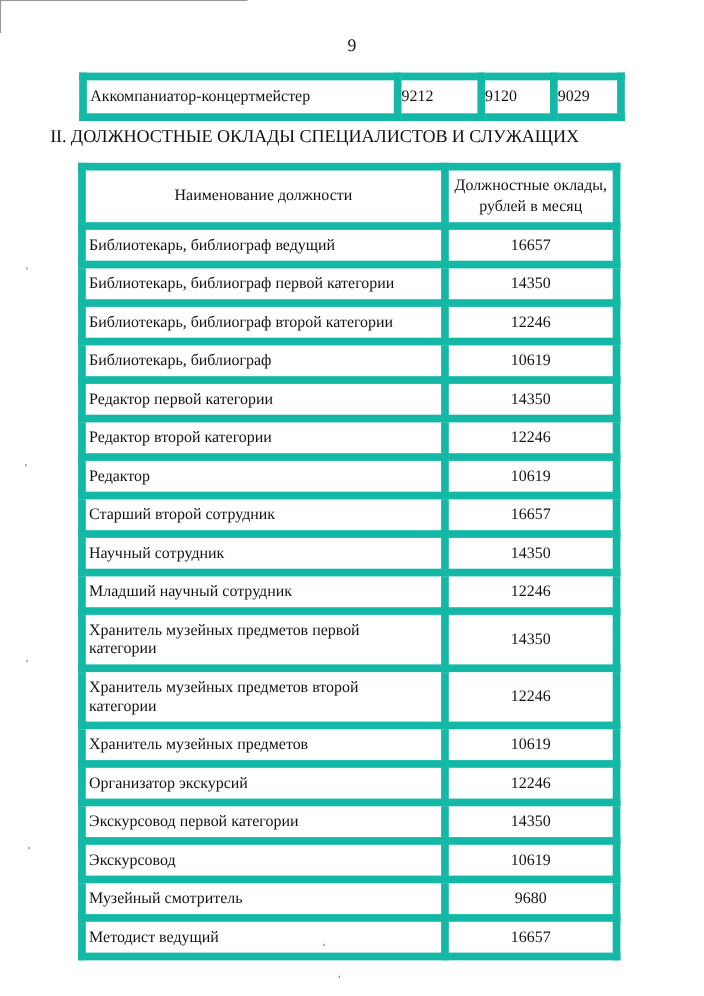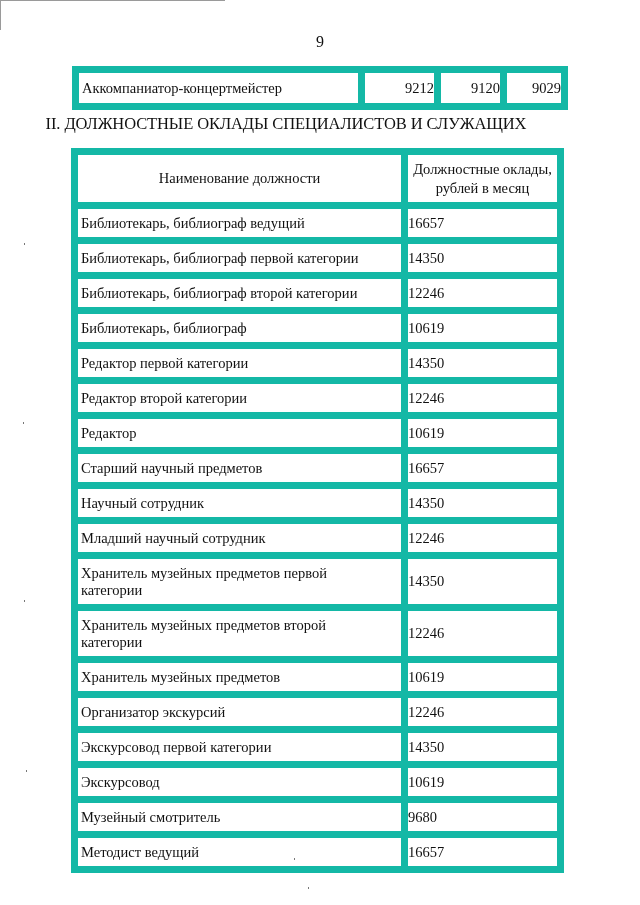--- a/index.html
+++ b/index.html
@@ -18,31 +18,31 @@
     }
     .page-number {
       position: absolute; left: 0; width: 640px; top: 33px;
       text-align: center; font-size: 16px;
     }
     table { border-collapse: collapse; position: absolute; table-layout: fixed; }
     td, th { border: 7px solid #14b8a6; padding: 0; font-weight: normal; font-size: 14.5px; }
     .top-table { left: 72px; top: 66px; width: 489px; }
     .top-table td { height: 30px; }
     .top-table td.name { padding-left: 3px; text-align: left; }
-    .top-table td.num { text-align: right; }
+    .top-table td.num { text-align: left; }
     .section-title {
       position: absolute; left: 0; width: 572px; top: 114px;
       text-align: center; font-size: 16.5px; letter-spacing: -0.1px;
     }
     .main-table { left: 71px; top: 148px; width: 486px; }
     .main-table th { height: 47px; text-align: center; line-height: 19px; }
     .main-table td { height: 28px; line-height: 17px; }
     .main-table tr.tall td { height: 45px; }
     .main-table td.name { padding-left: 3px; text-align: left; vertical-align: middle; }
-    .main-table td.num { text-align: left; vertical-align: middle; }
+    .main-table td.num { text-align: center; vertical-align: middle; }
     .speck { position: absolute; width: 1px; height: 2px; background: #777; }
   </style>
 </head>
 <body>
 
 <div class="scan-edge-top"></div>
 <div class="scan-edge-left"></div>
 
 <div class="page-number">9</div>
 
@@ -99,21 +99,21 @@
       </tr>
   <tr>
         <td class="name">Редактор второй категории</td>
         <td class="num">12246</td>
       </tr>
   <tr>
         <td class="name">Редактор</td>
         <td class="num">10619</td>
       </tr>
   <tr>
-        <td class="name">Старший научный предметов</td>
+        <td class="name">Старший второй сотрудник</td>
         <td class="num">16657</td>
       </tr>
   <tr>
         <td class="name">Научный сотрудник</td>
         <td class="num">14350</td>
       </tr>
   <tr>
         <td class="name">Младший научный сотрудник</td>
         <td class="num">12246</td>
       </tr>

